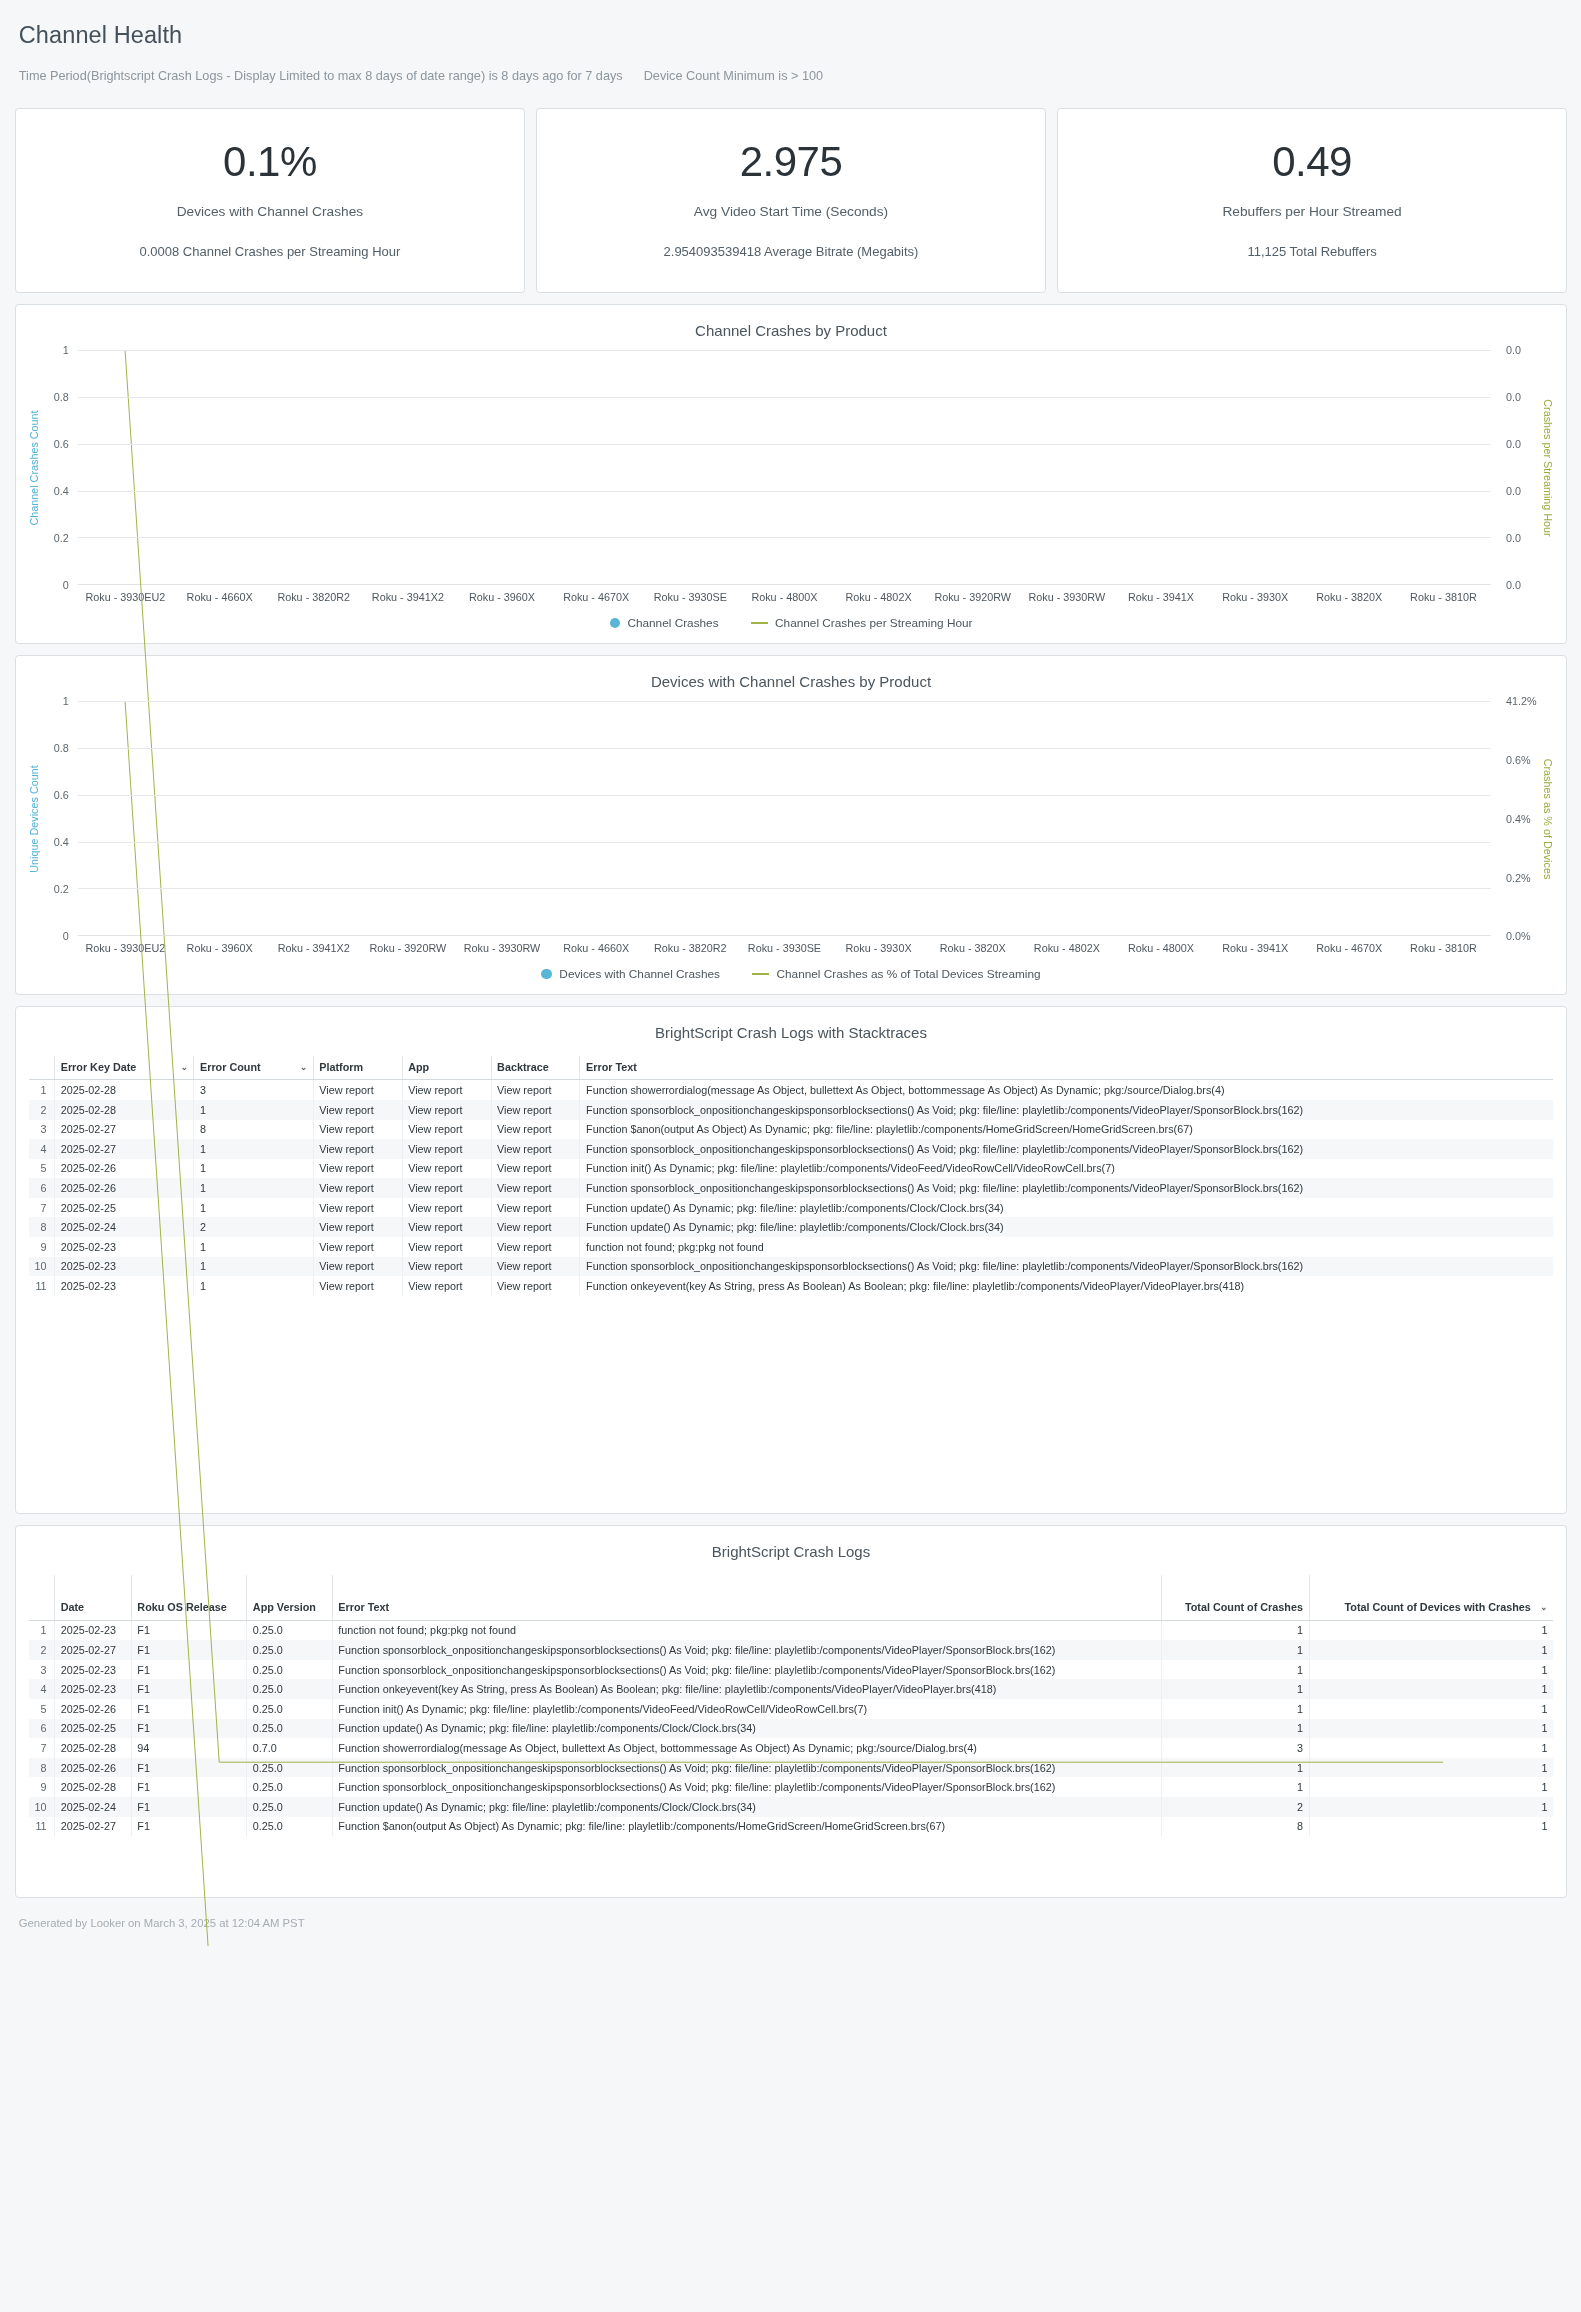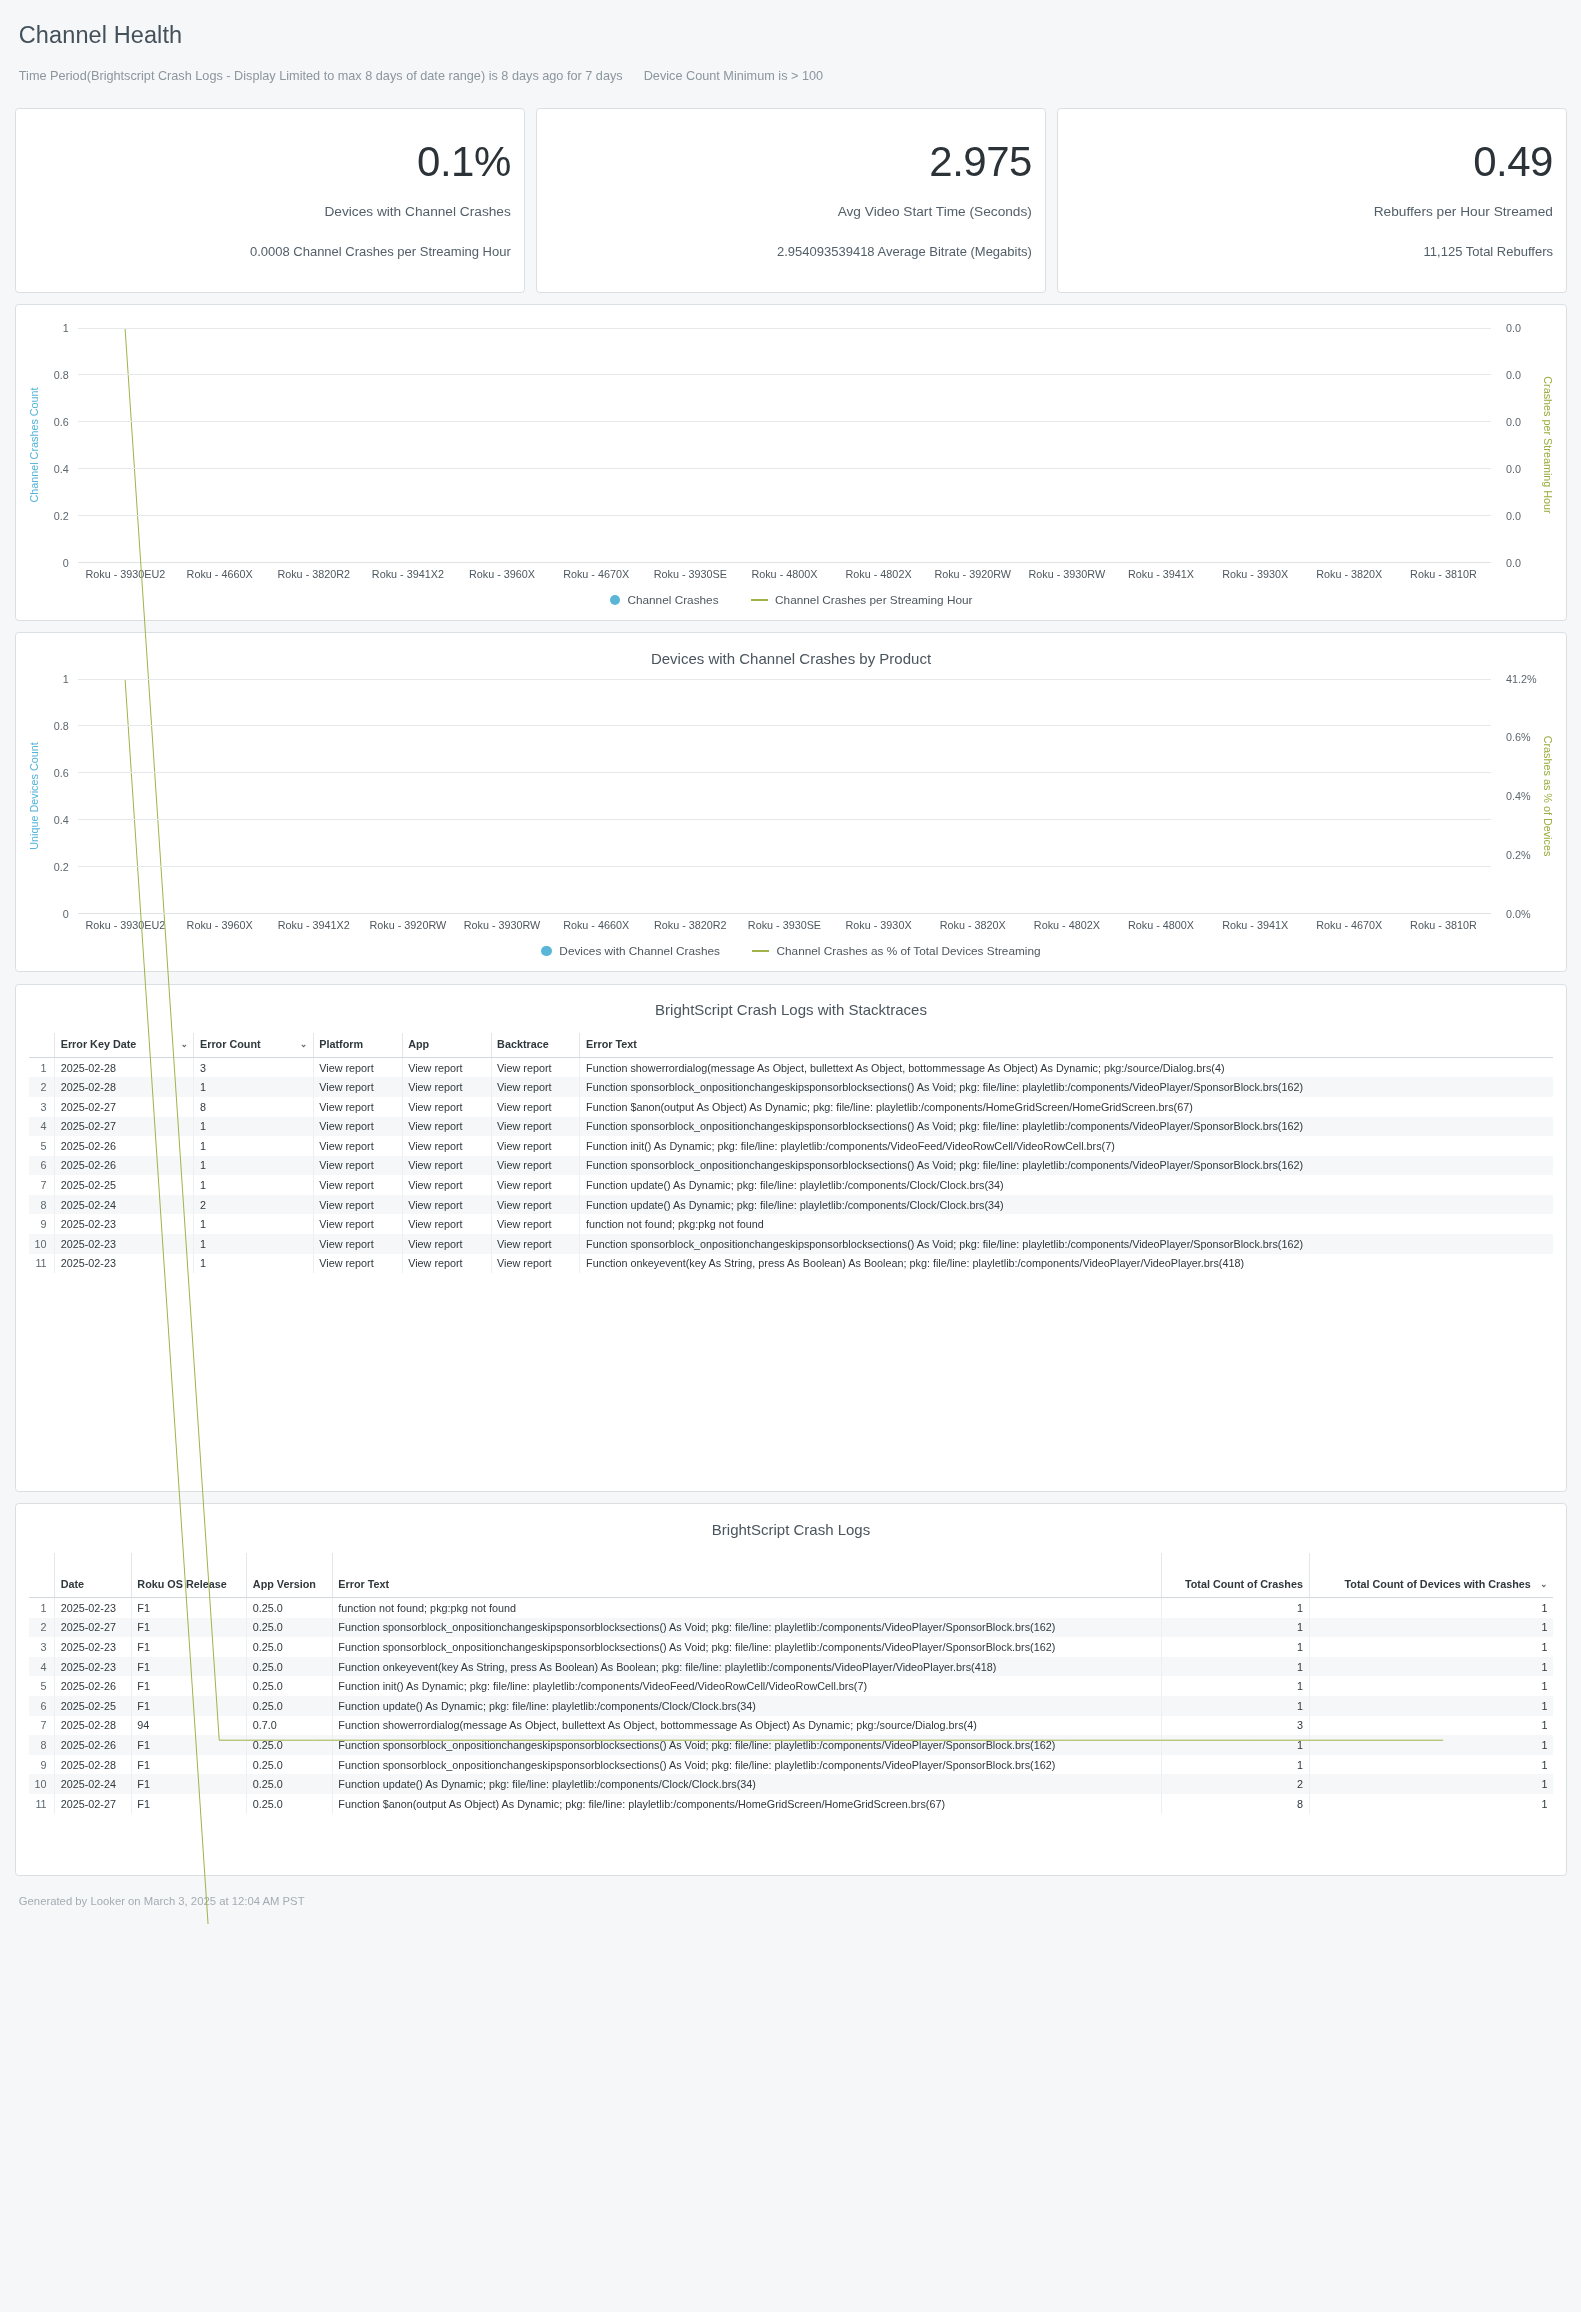--- a/index.html
+++ b/index.html
@@ -27,21 +27,21 @@
   
   .tile {
     background: #fff; border: 0.9px solid #dadfe3; border-radius: 3.8px;
   }
   .row-kpis {
     display: flex; gap: 11.3px; margin-top: 24.5px;
   }
   .kpi {
     flex: 1 1 0; height: 185px;
     display: flex; flex-direction: column;
-    align-items: flex-end; justify-content: center;
+    align-items: center; justify-content: center;
     padding: 9.4px 13px;
   }
   .kpi-value {
     font-size: 42px; font-weight: 400; color: #2b3338;
     line-height: 1; letter-spacing: -0.5px;
   }
   .kpi-label {
     margin-top: 21px; font-size: 13.7px; color: #53606a; text-align: center;
   }
   .kpi-sub {
@@ -172,20 +172,21 @@
       <div class="kpi-sub">2.954093539418 Average Bitrate (Megabits)</div>
     </div>
     <div class="tile kpi">
       <div class="kpi-value">0.49</div>
       <div class="kpi-label">Rebuffers per Hour Streamed</div>
       <div class="kpi-sub">11,125 Total Rebuffers</div>
     </div>
   </div>
 
   <div class="tile chart-tile">
+    <div class="chart-title">Channel Crashes by Product</div>
     <div class="chart-body">
       <div class="axis-title-left">
         <span>Channel Crashes Count</span>
       </div>
       <div class="y-ticks left">
           <div class="y-tick" style="top: 100%;">0</div>
           <div class="y-tick" style="top: 80%;">0.2</div>
           <div class="y-tick" style="top: 60%;">0.4</div>
           <div class="y-tick" style="top: 40%;">0.6</div>
           <div class="y-tick" style="top: 20%;">0.8</div>

